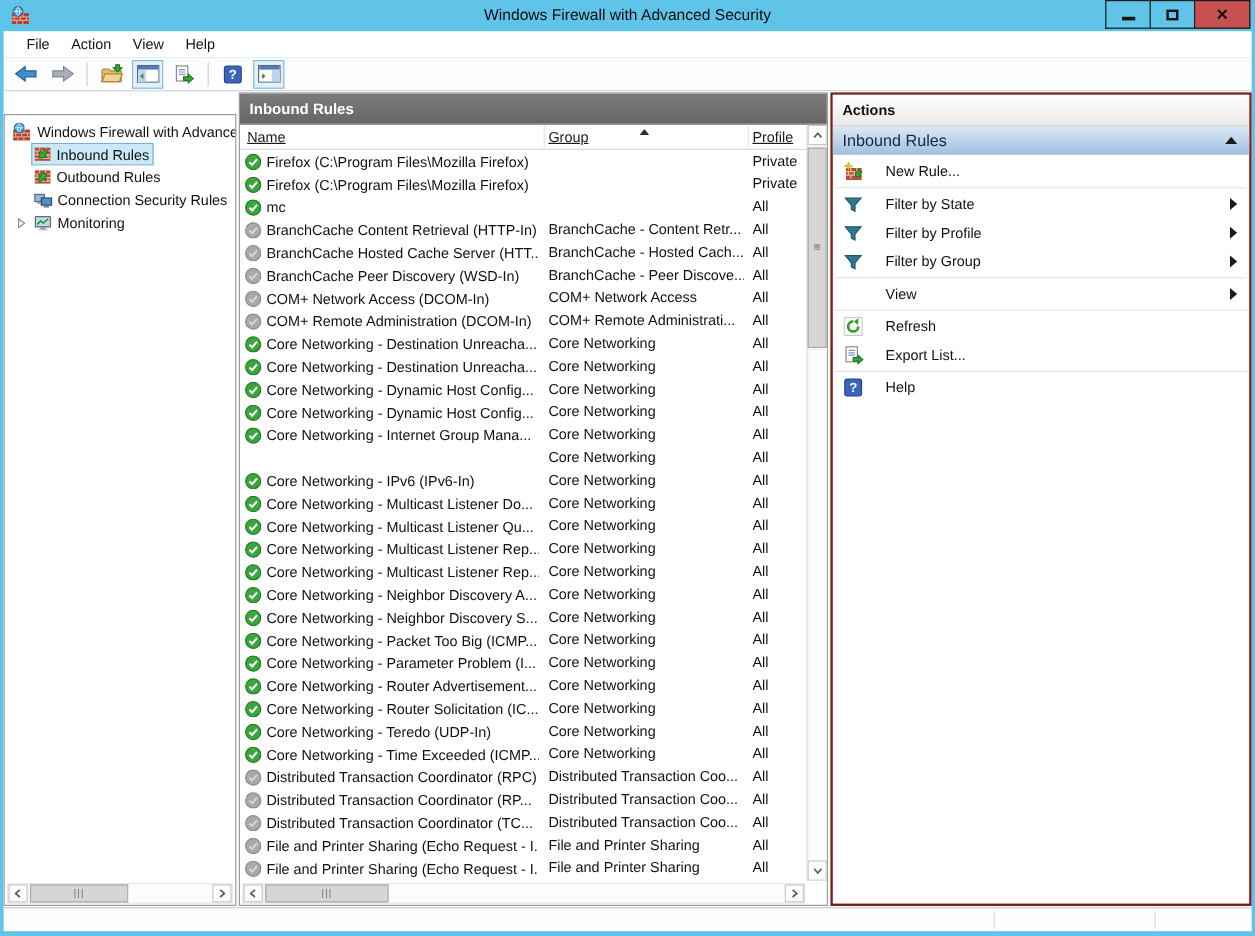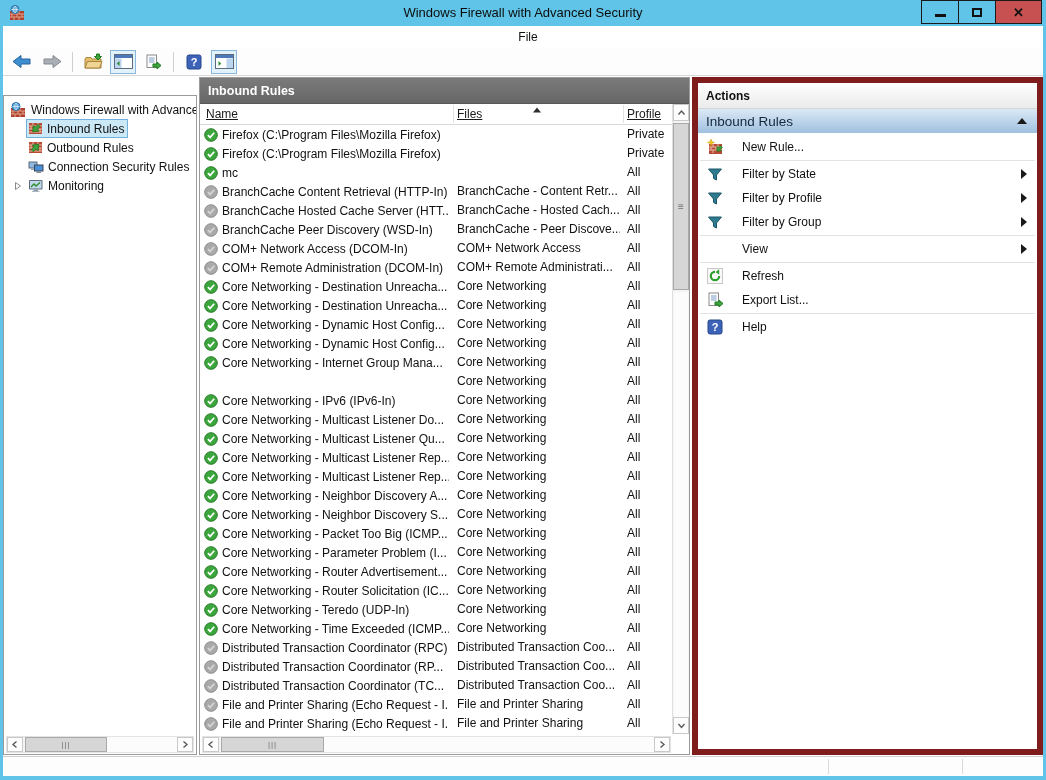--- a/index.html
+++ b/index.html
@@ -13,21 +13,21 @@
                 font-size:13px; color:#0d0d0d; }
   .win-controls { position:absolute; top:0; right:4px; height:24px; display:flex; }
   .win-btn { width:37px; height:24px; border:1px solid #1a1a1a; border-right:none; display:flex; align-items:center; justify-content:center; cursor:default; }
   .win-btn:last-child { border-right:1px solid #1a1a1a; }
   .win-btn.close { width:47px; background:#c75050; }
   .glyph-min { width:11px; height:3px; background:#111; margin-top:6px; }
   .glyph-max { width:10px; height:9px; border:2px solid #111; }
   .glyph-close { font-size:13px; font-weight:bold; color:#111; line-height:1; }
 
   
-  .menubar { position:absolute; top:26px; left:3px; right:3px; height:22px; background:#ffffff; display:flex; align-items:center; padding-left:10px;flex-direction:column; }
+  .menubar { position:absolute; top:26px; left:3px; right:3px; height:22px; background:#ffffff; display:flex; align-items:center; padding-left:10px; }
   .menu-item { padding:0 9px; font-size:12px; color:#111; height:22px; line-height:22px; }
 
   
   .toolbar { position:absolute; top:48px; left:3px; right:3px; height:28px; background:#fdfdfd; border-bottom:1px solid #d7d7d7;
              display:flex; align-items:center; padding-left:6px; gap:4px; }
   .tb-btn { width:26px; height:24px; display:flex; align-items:center; justify-content:center; border:1px solid transparent; }
   .tb-btn.toggled { border:1px solid #8ab8dc; background:#e2f2fb; }
   .tb-sep { width:1px; height:20px; background:#d0d0d0; margin:0 3px; }
   .icon { display:inline-flex; align-items:center; justify-content:center; }
 
@@ -70,21 +70,21 @@
   
   .vscroll { position:absolute; top:0; right:0; bottom:0; width:17px; background:#f4f4f4; border-left:1px solid #e0e0e0; }
   .vs-btn { position:absolute; left:0; right:0; height:17px; background:#fdfdfd; border:1px solid #c9c9c9; display:flex; align-items:center; justify-content:center; }
   .vs-btn.up { top:0; }
   .vs-btn.down { bottom:0; }
   .vs-thumb { position:absolute; left:0; right:0; background:#d6d6d6; border:1px solid #a9a9a9; display:flex; align-items:center; justify-content:center;
               font-size:10px; color:#6e6e6e; }
   .vs-track { position:absolute; left:1px; right:1px; background:#fcfcfc; }
 
   
-  .actions-pane { position:absolute; top:77px; left:692px; width:351px; bottom:25px; background:#fff; border:6px solid #7f1d1d; }
+  .actions-pane { position:absolute; top:77px; left:692px; width:351px; bottom:25px; background:#fff; border:2px solid #7f1d1d; }
   .actions-header { height:26px; background:linear-gradient(#fefefe,#ebebeb); border-bottom:1px solid #d5d5d5;
                     font-size:12px; font-weight:bold; color:#111; line-height:26px; padding-left:8px; }
   .section-header { height:24px; background:linear-gradient(#dcE9f6,#9fc0e0); display:flex; align-items:center;
                     padding:0 10px 0 8px; font-size:13.5px; color:#15283c; }
   .section-header .sec-label { flex:1; }
   .collapse-arrow { width:0; height:0; border-left:5px solid transparent; border-right:5px solid transparent; border-bottom:6px solid #1a1a1a; }
   .action-items { padding-top:2px; }
   .action-item { height:24px; display:flex; align-items:center; padding:0 10px 0 8px; font-size:12px; color:#111; gap:18px; }
   .action-item .icon { width:18px; flex:none; }
   .action-item .a-label { flex:1; }
@@ -334,21 +334,21 @@
           </svg>
         </div>
     </div>
   </div>
 
   <div class="list-pane">
     <div class="list-header">Inbound Rules</div>
     <div class="list-body">
       <div class="col-header">
         <span class="col-label" style="left:6px;">Name</span>
-        <span class="col-label" style="left:257px;">Files</span>
+        <span class="col-label" style="left:257px;">Group</span>
         <span class="col-label" style="left:427px;">Profile</span>
         <span class="sort-arrow icon" style="left:332px;" id="sort-icon">
             <svg width="10" height="6" viewBox="0 0 10 6">
               <polygon points="5,0.5 9,5.5 1,5.5" fill="#2f2f2f"></polygon>
             </svg>
           </span>
         <span class="col-sep" style="left:253px;"></span>
         <span class="col-sep" style="left:423px;"></span>
       </div>
       <div class="rows" id="rows">

